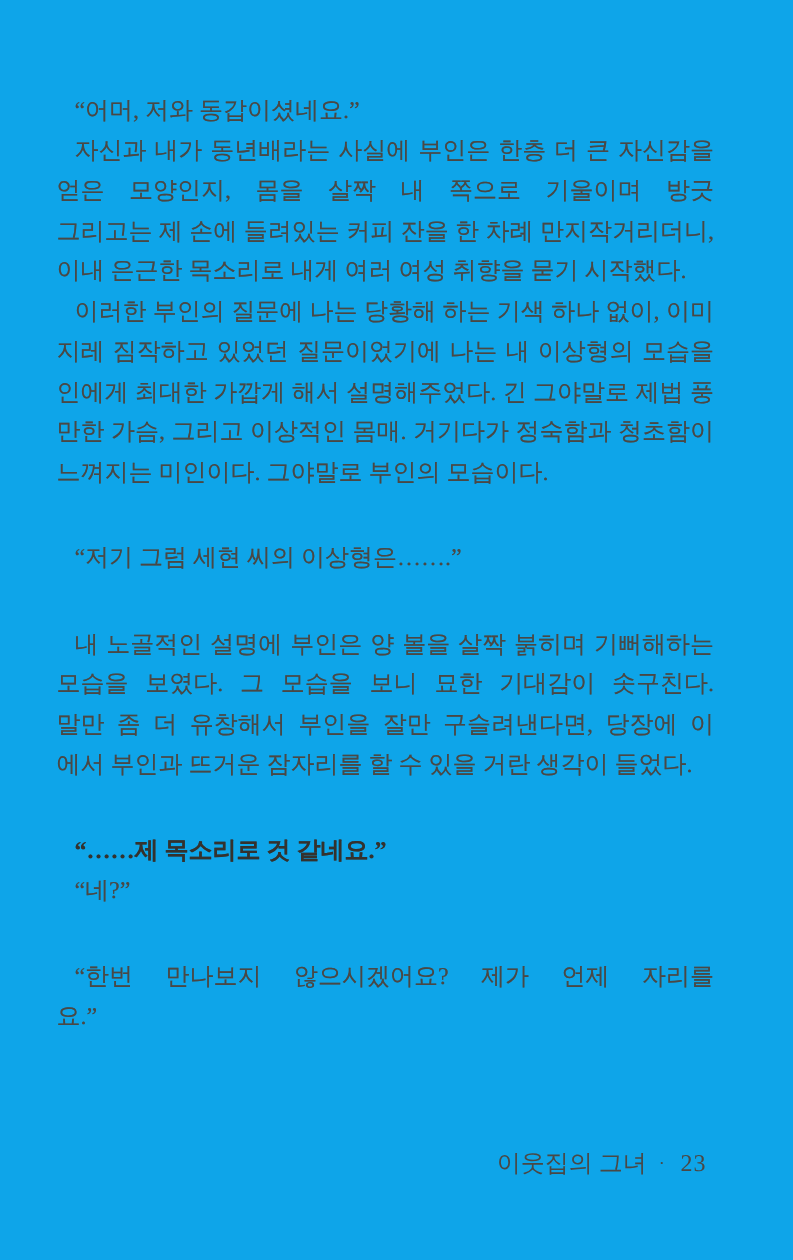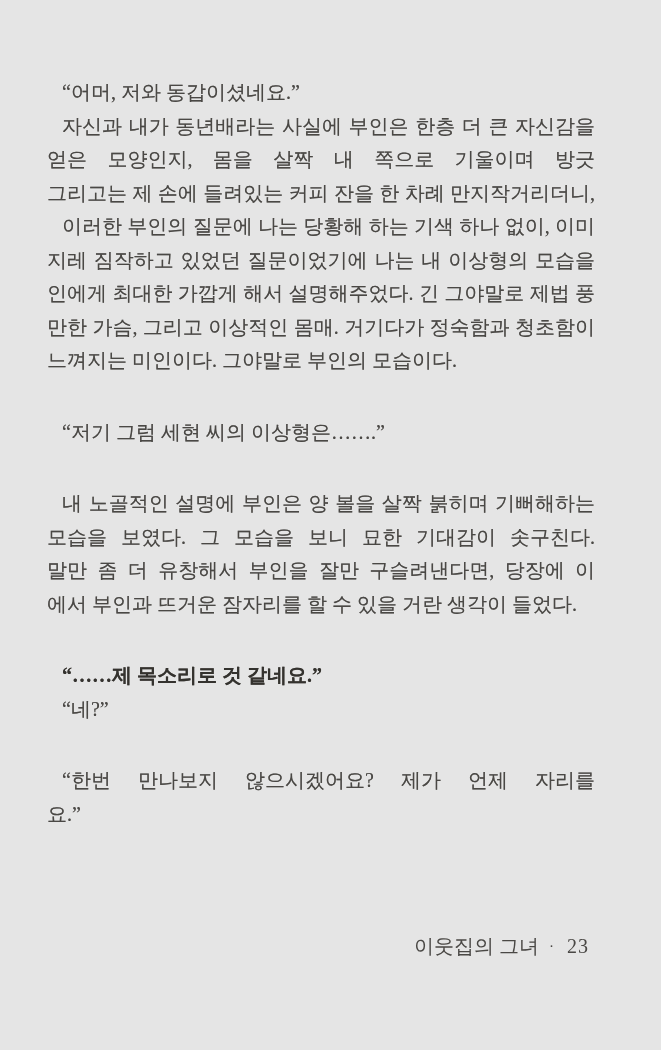--- a/index.html
+++ b/index.html
@@ -1,20 +1,20 @@
 <!DOCTYPE html>
 <html lang="ko"><head>
 <meta charset="utf-8">
 <style>
   html, body { margin: 0; padding: 0; }
   .page {
     position: relative;
     width: 661px;
     height: 1050px;
-    background: #e5e5e5;
+    background: #0ea5e9;
     font-family: "Liberation Serif", "DejaVu Serif", serif;
     color: #4a4845;
     overflow: hidden;
   }
   .content {
     position: absolute;
     left: 47px;
     top: 76px;
     width: 548px;
     font-size: 20px;
@@ -32,24 +32,24 @@
   .line.end  { text-align-last: left; }
   .line.first { text-indent: 15px; }
   .para.bold .line {
     font-weight: bold;
     color: #34322e;
     text-shadow: 0 0 0.5px rgba(52,50,46,0.7);
   }
   .spacer { height: 38px; }
   .footer {
     position: absolute;
-    top: 924px;
+    top: 958px;
     right: 72px;
     font-size: 20px;
-    line-height: 45px;
+    line-height: 25px;
     white-space: nowrap;
     font-family: Liberation Serif, serif;
   }
   .footer .sep {
     display: inline-block;
     margin: 0 13px 0 10px;
     font-size: 15px;
     vertical-align: 2px;
   }
   .footer .num { letter-spacing: 1px; }
@@ -59,20 +59,21 @@
 
 <div class="page">
   <main class="content" id="content">
       <div class="para">
         <div class="line first end">“어머, 저와 동갑이셨네요.”</div>
       </div>
       <div class="para">
         <div class="line first fill">자신과 내가 동년배라는 사실에 부인은 한층 더 큰 자신감을</div>
         <div class="line fill">얻은 모양인지, 몸을 살짝 내 쪽으로 기울이며 방긋 웃어보였다.</div>
         <div class="line fill">그리고는 제 손에 들려있는 커피 잔을 한 차례 만지작거리더니,</div>
+        <div class="line end">이내 은근한 목소리로 내게 여러 여성 취향을 묻기 시작했다.</div>
       </div>
       <div class="para">
         <div class="line first fill">이러한 부인의 질문에 나는 당황해 하는 기색 하나 없이, 이미</div>
         <div class="line fill">지레 짐작하고 있었던 질문이었기에 나는 내 이상형의 모습을 부</div>
         <div class="line fill">인에게 최대한 가깝게 해서 설명해주었다. 긴 그야말로 제법 풍</div>
         <div class="line fill">만한 가슴, 그리고 이상적인 몸매. 거기다가 정숙함과 청초함이</div>
         <div class="line end">느껴지는 미인이다. 그야말로 부인의 모습이다.</div>
       </div>
       <div class="spacer"></div>
       <div class="para">

